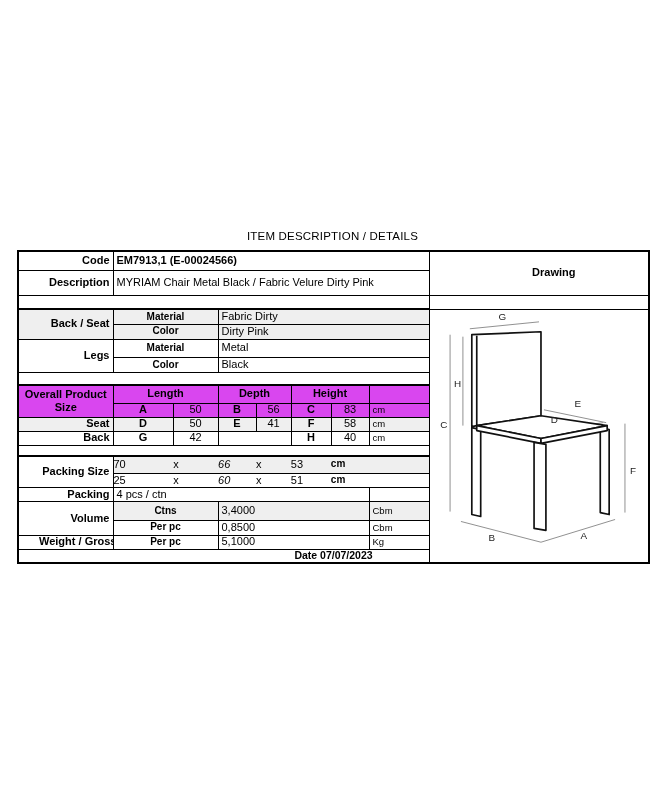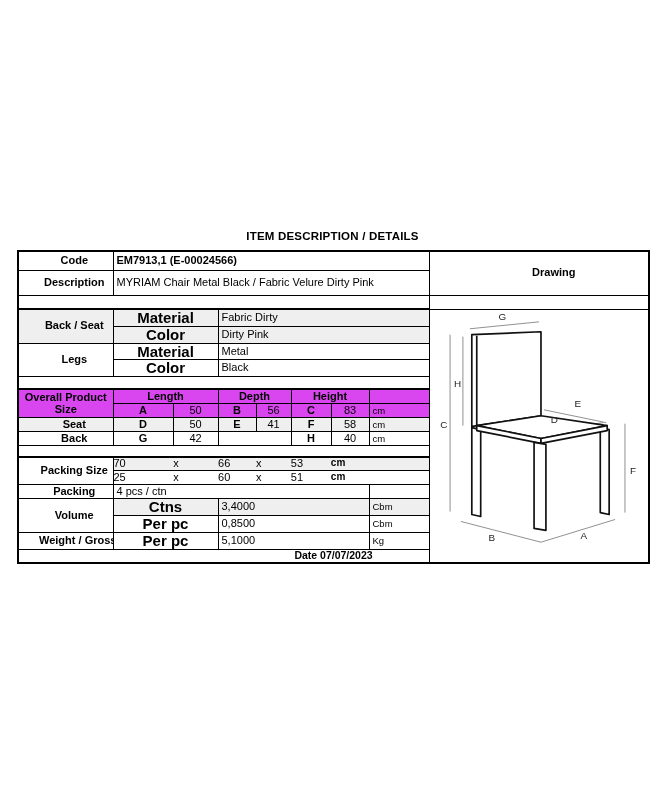--- a/index.html
+++ b/index.html
@@ -1,39 +1,39 @@
 <!DOCTYPE html>
 <html><head>
 <meta charset="utf-8">
 <style>
   html,body{margin:0;padding:0;background:#fff;}
   .page{position:relative;width:660px;height:812px;background:#ffffff;
         font-family:"Liberation Sans",sans-serif;color:#000;overflow:hidden;}
   .doc-title{position:absolute;top:230px;left:17px;width:631px;text-align:center;
-        font-weight:bold;font-size:11.5px;letter-spacing:.2px;}
+        font-weight:normal;font-size:11.5px;letter-spacing:.2px;}
   table.spec{position:absolute;top:250px;left:17px;width:631px;table-layout:fixed;
         border-collapse:collapse;border:2px solid #000;}
   td{border:1px solid #000;font-size:11px;line-height:1.05;padding:0 3px;
         overflow:hidden;white-space:nowrap;vertical-align:middle;}
-  td.lbl{font-weight:bold;text-align:center;padding-left:20px;margin-left:20px;}
+  td.lbl{font-weight:bold;text-align:right;padding-left:20px;margin-left:20px;}
   td.ctr{}
   td.b{font-weight:bold;}
-  td.sub{font-size:15px;font-weight:bold;text-align:center;}
+  td.sub{font-size:10px;font-weight:bold;text-align:center;}
   td.key{font-weight:bold;text-align:center;}
   td.val{text-align:center;}
   td.unit{font-size:9.5px;text-align:left;padding-left:3px;}
   td.corner{font-weight:bold;text-align:center;white-space:normal;line-height:1.15;}
   td.hdr{font-weight:bold;text-align:center;}
   td.nopad{padding:0;}
   .yellow{background:#d946ef;}
   .grey{background:#EFEFEF;}
   .thick-top{border-top:2px solid #000;}
   .packrow{display:flex;width:100%;}
   .packrow span{display:block;text-align:left;font-size:11px;}
-  .packrow .c1{flex:0 0 19%;} .packrow .c2{flex:0 0 14.2%;} .packrow .c3{flex:0 0 12%;}
+  .packrow .c1{flex:0 0 19%;} .packrow .c2{flex:0 0 14.2%;} .packrow .c3{flex:0 0 12%;font-style:italic;}
   .packrow .c4{flex:0 0 11.1%;} .packrow .c5{flex:0 0 12.7%;}
   .packrow .c6{flex:0 0 12%;font-weight:bold;font-size:10px;} .packrow .c7{flex:1 1 auto;}
   td.date-row{text-align:center;font-weight:bold;font-size:10.5px;}
   td.draw-hdr{font-weight:bold;text-align:center;font-size:11px;padding-left:33px;}
   td.draw-cell{padding:0;vertical-align:middle;text-align:center;}
   .dim{stroke:#8f8f8f;stroke-width:1;fill:none;}
   .chair{stroke:#111;stroke-width:1.7;fill:#fff;stroke-linejoin:round;}
   .dimtxt{font-family:"Liberation Sans",sans-serif;font-size:10px;fill:#222;}
 </style>
 </head>

